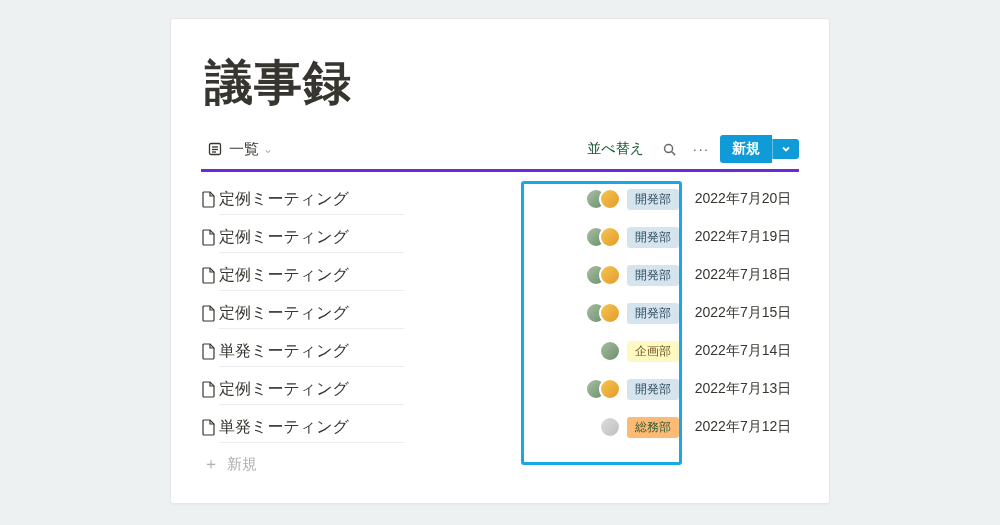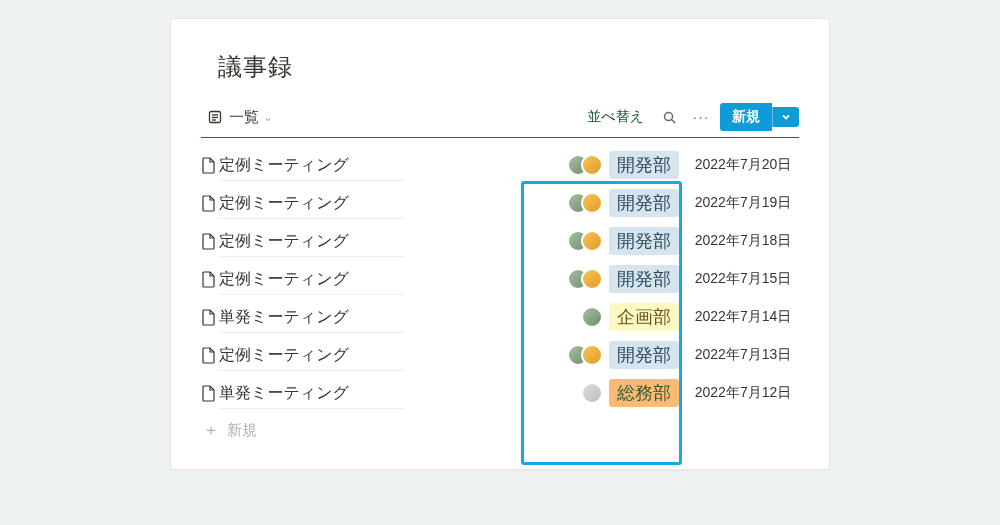--- a/index.html
+++ b/index.html
@@ -15,30 +15,30 @@
     width:660px;
     margin:18px auto 0;
     background:#fff;
     border:1px solid #e7e7e7;
     border-radius:3px;
     padding:26px 30px 28px;
     box-sizing:border-box;
     box-shadow:0 1px 2px rgba(0,0,0,0.03);
   }
   .title{
-    font-size:24px;
-    font-weight:400;
-    margin:6px 17px 20px;
+    font-size:48px;
+    font-weight:700;
+    margin:6px 4px 20px;
     letter-spacing:1px;
   }
   .toolbar{
     display:flex;
     align-items:center;
     gap:6px;
-    border-bottom:1px solid #6d28d9;
+    border-bottom:3px solid #6d28d9;
     padding-bottom:6px;
   }
   .view-btn{
     display:flex;align-items:center;gap:6px;
     padding:4px 6px;border-radius:3px;
     cursor:pointer;
     font-size:15px;
     color:#37352f;
   }
   .view-btn svg{stroke:#37352f}
@@ -97,21 +97,21 @@
     display:inline-block;
   }
   .av+.av{margin-left:-8px}
   .av1{background:linear-gradient(135deg,#a7c0a3,#6b8f6b)}
   .av2{background:linear-gradient(135deg,#f4c552,#e59a2a)}
   .av3{background:linear-gradient(135deg,#dcdcdc,#bfbfbf)}
   .tag{
     display:inline-block;
     padding:2px 8px;
     border-radius:3px;
-    font-size:18px;
+    font-size:12px;
     margin-left:6px;
     white-space:nowrap;
   }
   .tag-dev{background:#d6e4ed;color:#2b4a5e}
   .tag-plan{background:#fef9c3;color:#6b5320}
   .tag-ga{background:#fdba74;color:#2f5a36}
   .date{
     width:112px;text-align:center;
     font-size:14px;color:#37352f;
     margin-left:8px;

